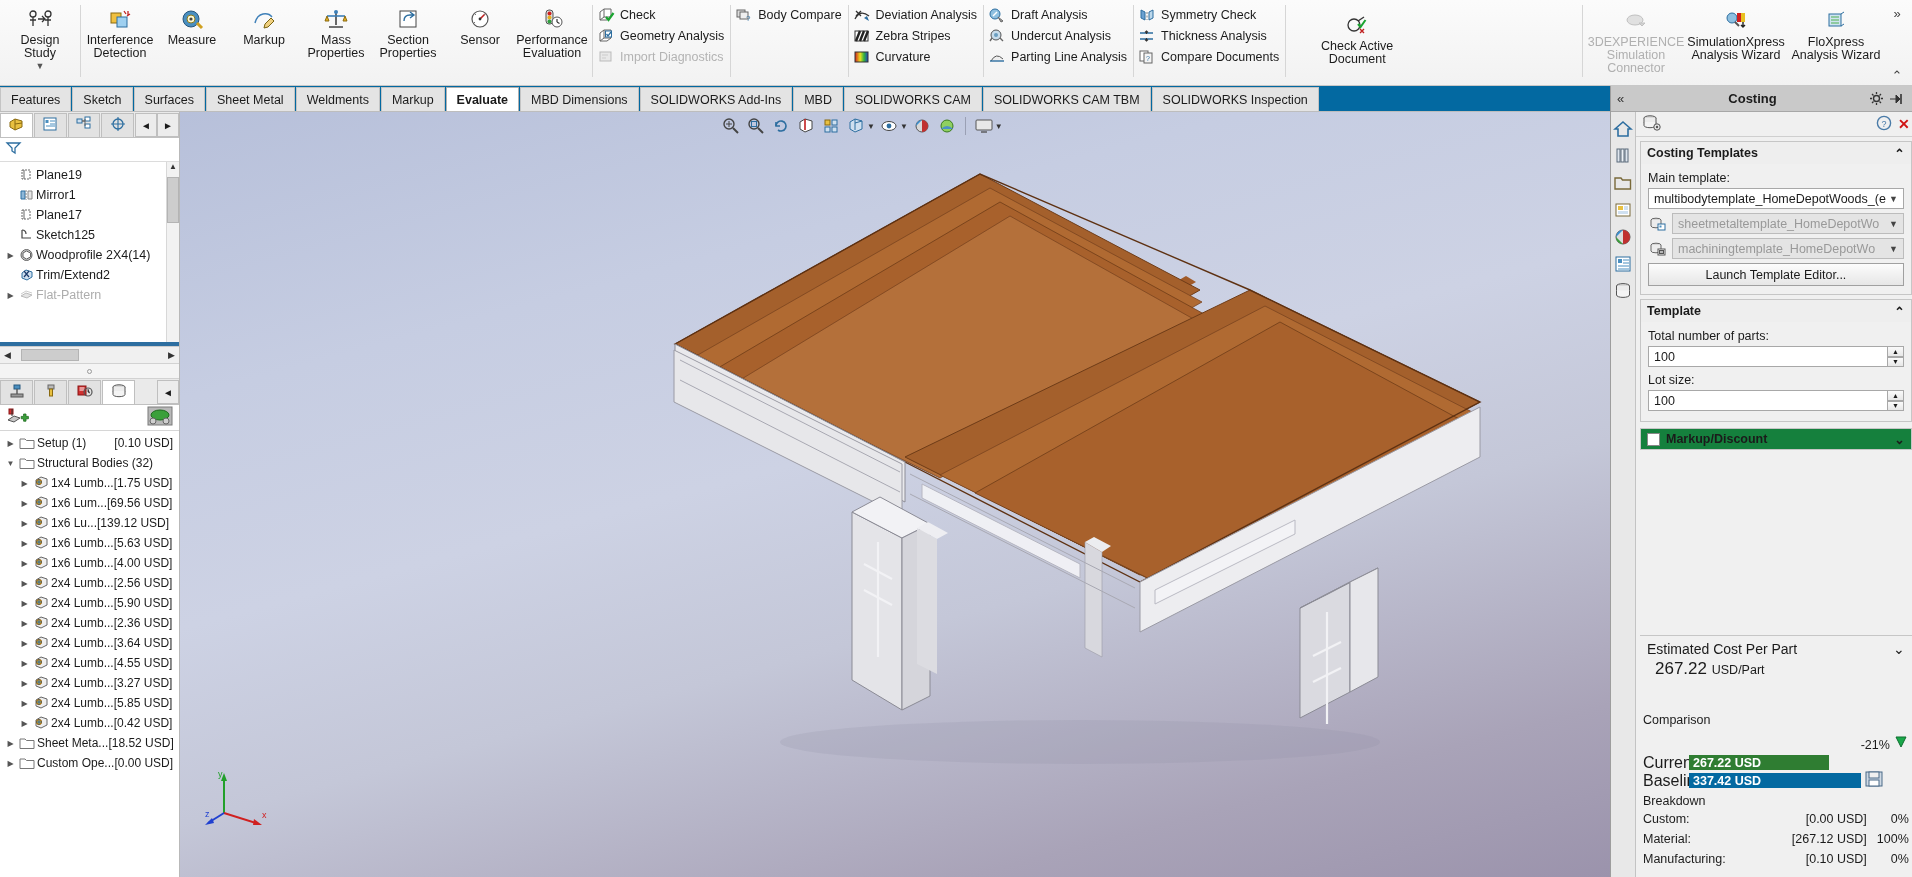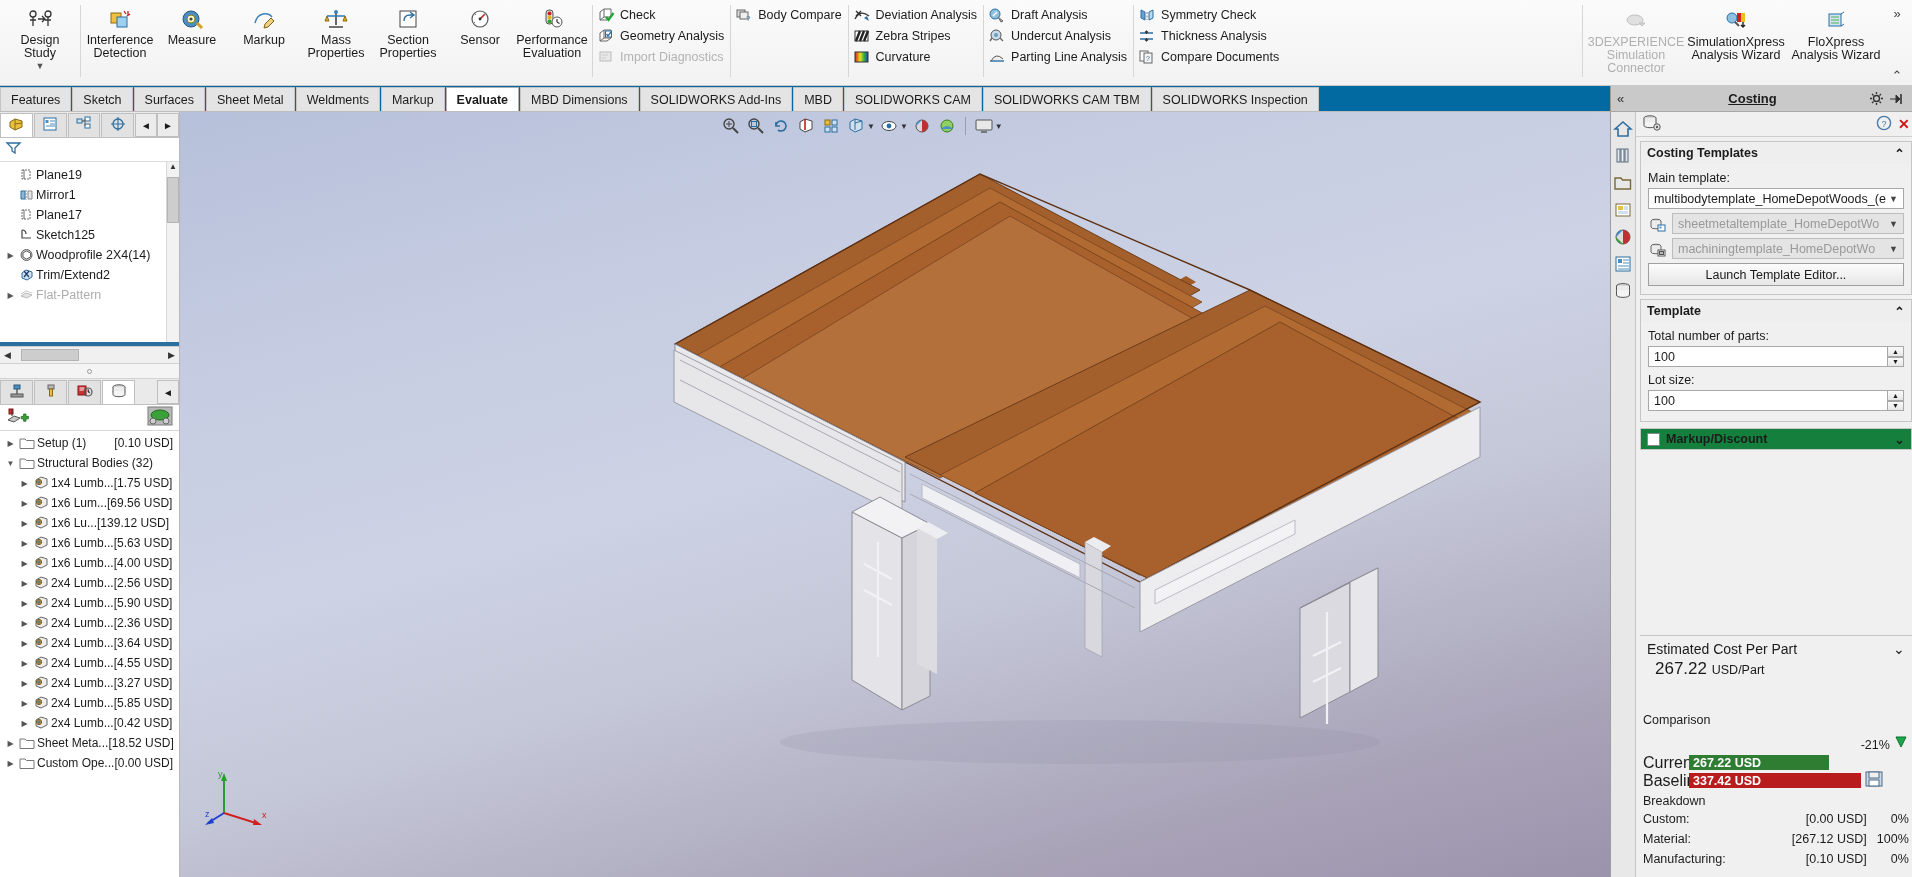--- a/index.html
+++ b/index.html
@@ -116,40 +116,40 @@
   .taskpane {
     position:absolute; left:1610px; top:86px; width:302px; height:791px;
     background:#f0f0f0; border-left:1px solid #9d9d9d;
     display:flex; flex-direction:column;
   }
   .tp-title {
     height:26px; background:#c9c9c9; display:flex; align-items:center;
     border-bottom:1px solid #a7a7a7; padding:0 6px;
   }
   .tp-title .collapse { font-size:13px; color:#333; width:22px; }
-  .tp-title .t { flex:1; text-align:center; font-weight:bold; font-size:13px;text-decoration:underline; }
+  .tp-title .t { flex:1; text-align:center; font-weight:bold; font-size:13px; }
   .tp-title .ic { width:20px; display:flex; align-items:center; justify-content:center; }
   .tp-body { flex:1; display:flex; background:#f0f0f0; }
   .tp-sidebar { width:26px; background:#e8e8e8; border-right:1px solid #c3c3c3; padding-top:4px; }
   .tp-sidebar .sbi { width:24px; height:25px; margin:0 auto 2px auto; display:flex; align-items:center; justify-content:center;}
   .tp-main { flex:1; display:flex; flex-direction:column; background:#f0f0f0; }
   .pm-head { height:25px; display:flex; align-items:center; justify-content:space-between; padding:0 6px;
     border-bottom:1px solid #cfcfcf; background:#f0f0f0; }
   .pm-head .right { display:flex; align-items:center; gap:6px; }
   .box { margin:4px 4px 0 4px; background:#f0f0f0; border:1px solid #c6c6c6; }
   .box-h { height:22px; display:flex; align-items:center; justify-content:space-between;
     padding:0 6px; font-weight:bold; font-size:12.5px; background:#eeeeee; }
   .box-b { padding:5px 7px 8px 7px; }
   .lbl-sm { font-size:12.5px; margin:2px 0 3px 0; }
   .combo { height:21px; border:1px solid #a8a8a8; background:#fff; display:flex; align-items:center;
     padding:0 2px 0 5px; font-size:12.5px; margin-bottom:4px; }
   .combo .txt { flex:1; overflow:hidden; white-space:nowrap; }
   .combo .cv { width:15px; text-align:center; font-size:9px; color:#444; }
   .combo.dis { background:#e4e4e4; color:#999; border-color:#bcbcbc; }
-  .combo-row { display:flex; align-items:flex-end; gap:4px; margin-bottom:4px; }
+  .combo-row { display:flex; align-items:center; gap:4px; margin-bottom:4px; }
   .combo-row .ic { width:20px; height:18px; display:flex; align-items:center; justify-content:center; }
   .combo-row .combo { flex:1; margin-bottom:0; }
   .btn { height:23px; border:1px solid #a0a0a0; background:linear-gradient(#fcfcfc,#e6e6e6);
     display:flex; align-items:center; justify-content:center; font-size:12.5px; margin-top:4px; }
   .spinrow { display:flex; align-items:center; margin-bottom:2px; }
   .spininput { flex:1; height:21px; border:1px solid #a8a8a8; background:#fff; display:flex; align-items:center;
     padding-left:5px; font-size:12.5px; }
   .spinbtns { width:16px; height:21px; display:flex; flex-direction:column; }
   .spinbtns div { flex:1; border:1px solid #a8a8a8; border-left:none; background:linear-gradient(#fafafa,#e7e7e7);
     display:flex; align-items:center; justify-content:center; font-size:7px; }
@@ -420,20 +420,33 @@
           <svg width="18" height="16" viewBox="0 0 18 16">
             <rect x="2" y="2" width="8" height="10" fill="#fff" stroke="#666"></rect>
             <rect x="6" y="4" width="8" height="10" fill="#f4f4f4" stroke="#666"></rect>
             <text x="8" y="12" font-size="7" fill="#2d6ea0">?</text>
           </svg>
         </span>
         <span>Compare Documents</span>
       </div>
     </div>
 
+    <div class="rgroup" style="padding-left:12px;">
+      <div class="bigbtn xwide" style="padding-top:10px;">
+        <span class="ico">
+          <svg width="26" height="22" viewBox="0 0 26 22">
+            <circle cx="10" cy="11" r="6" fill="none" stroke="#333" stroke-width="1.3"></circle>
+            <path d="M14 7 l6 -4" stroke="#333" stroke-width="1.3"></path>
+            <path d="M14 10 l2.5 3 l5 -7" fill="none" stroke="#1aa430" stroke-width="2"></path>
+            <path d="M16 15 l4 4 M20 15 l-4 4" stroke="#c02020" stroke-width="1.4"></path>
+          </svg>
+        </span>
+        <span class="lbl">Check Active Document</span>
+      </div>
+    </div>
 
     <div class="rgroup ribbon-right">
       <div class="bigbtn wide dis" style="padding-top:6px;">
         <span class="ico">
           <svg width="26" height="22" viewBox="0 0 26 22">
             <ellipse cx="12" cy="10" rx="8" ry="5" fill="#e0e0e0" stroke="#c0c0c0"></ellipse>
             <path d="M16 13 l6 0 l-3 3 z" fill="#d4d4d4" stroke="#c0c0c0"></path>
           </svg>
         </span>
         <span class="lbl">3DEXPERIENCE</span>
@@ -1252,21 +1265,21 @@
           </span>
         </div>
 
         <div class="bars">
           <div class="barrow">
             <span class="nm">Current</span>
             <div class="bar" style="background:#2f7d32; width:140px;">267.22 USD</div>
           </div>
           <div class="barrow">
             <span class="nm">Baseline</span>
-            <div class="bar" style="background:#b91c1c; width:172px;">337.42 USD</div>
+            <div class="bar" style="background:#0369a1; width:172px;">337.42 USD</div>
             <span style="margin-left:4px;">
               <svg width="18" height="16" viewBox="0 0 18 16">
                   <rect x="1" y="1" width="16" height="14" fill="#cfd9e4" stroke="#4a6a88"></rect>
                   <rect x="4" y="1" width="10" height="6" fill="#f0f0f0" stroke="#4a6a88"></rect>
                   <rect x="4" y="9" width="10" height="6" fill="#fff" stroke="#4a6a88"></rect>
                 </svg>
             </span>
           </div>
         </div>
 

